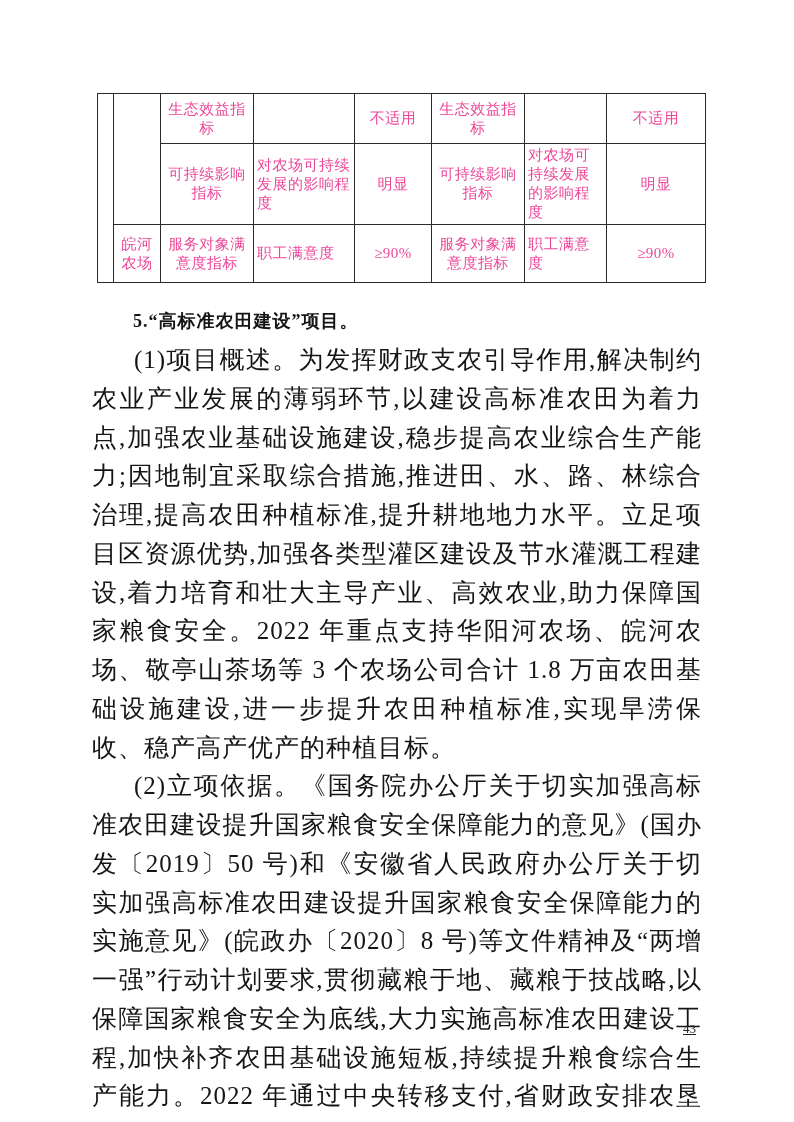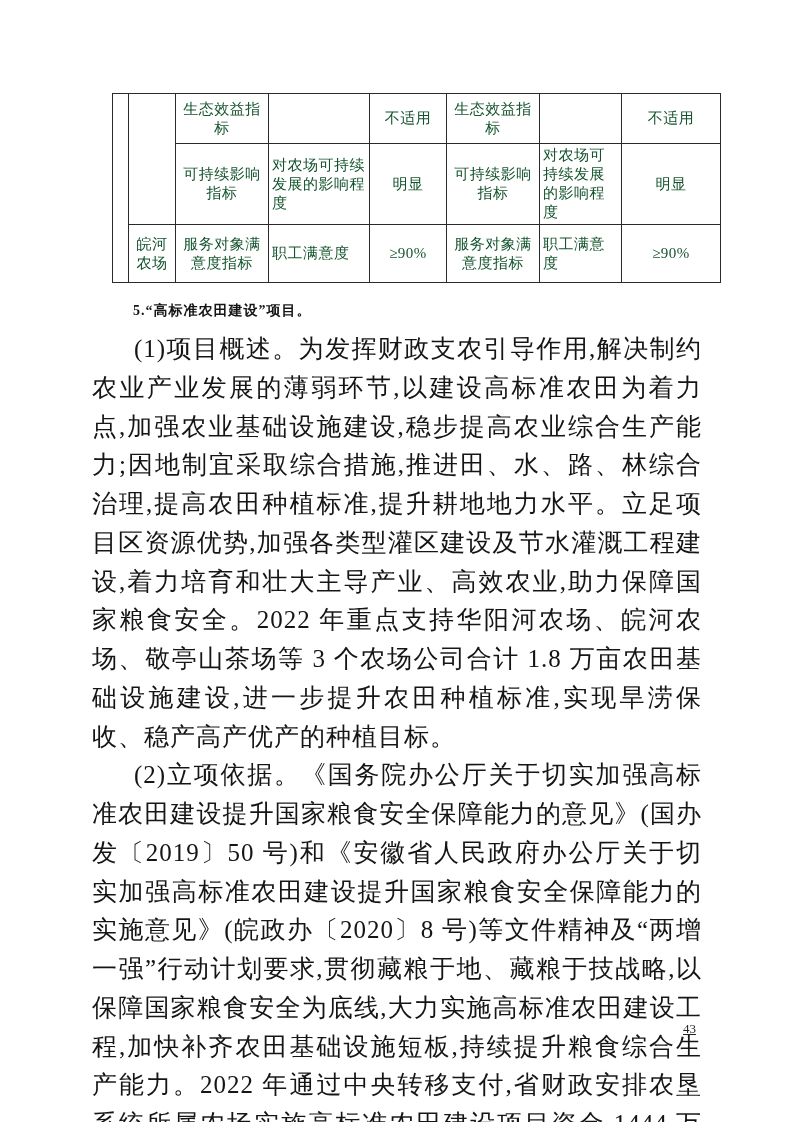--- a/index.html
+++ b/index.html
@@ -16,41 +16,41 @@
   .content {
     position: absolute;
     left: 92px;
     top: 93px;
     width: 610px;
   }
   table.indicator-table {
     border-collapse: collapse;
     table-layout: fixed;
     width: 608px;
-    margin-left: 20px;
+    margin-left: 5px;
     font-size: 15px;
-    color: #14532d;
+    color: #ec4899;
   }
   table.indicator-table td {
     border: 1px solid #2a2a2a;
     padding: 2px 3px;
     text-align: center;
     vertical-align: middle;
     line-height: 19px;
     letter-spacing: 0.5px;
     overflow: hidden;
   }
   table.indicator-table td.cell-left { text-align: left; }
   tr.row-1 { height: 50px; }
   tr.row-2 { height: 62px; }
   tr.row-3 { height: 58px; }
 
   .heading {
-    margin: 8px 0 0 0;
-    font-size: 14px;
+    margin: 19px 0 0 0;
+    font-size: 18px;
     line-height: 39px;
     font-weight: bold;
     text-indent: 41px;
     letter-spacing: 1px;
     white-space: nowrap;
   }
   .para {
     margin: 0;
     font-size: 25px;
     line-height: 38.75px;

